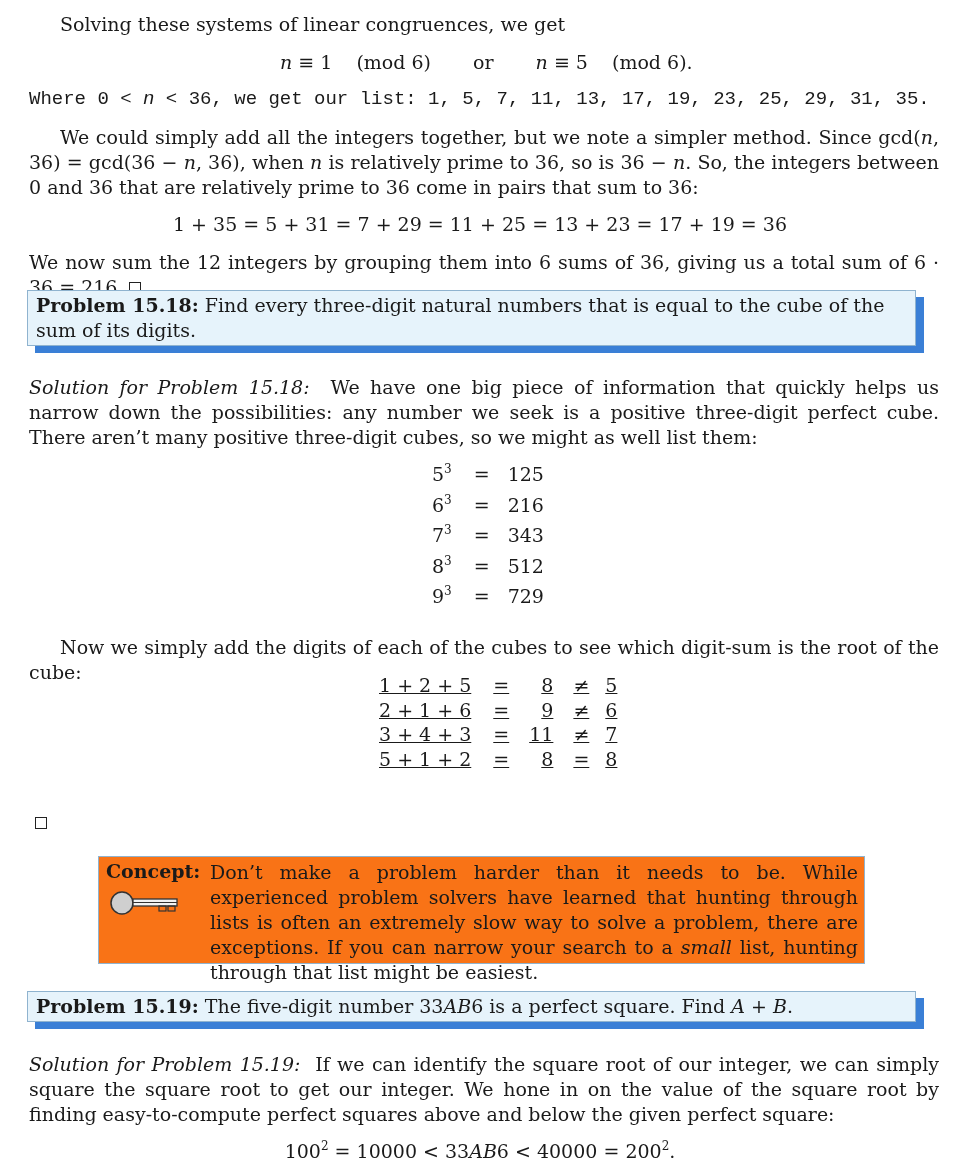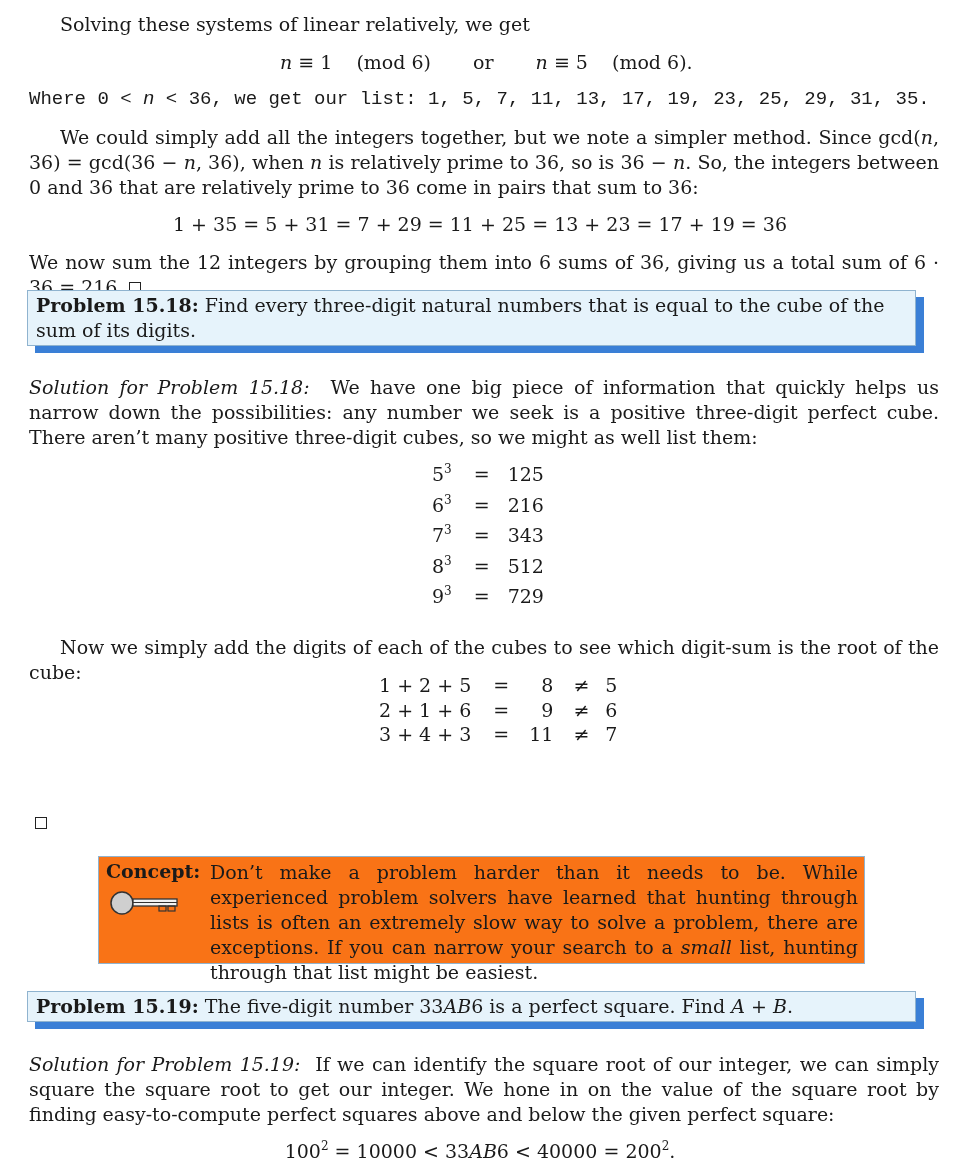--- a/index.html
+++ b/index.html
@@ -28,21 +28,21 @@
     .concept .key { position: absolute; left: 10px; top: 33px; }
     table.eq { position: absolute; border-collapse: collapse; }
     table.eq td { padding: 0; line-height: 30.5px; height: 30.5px; }
     table.eq2 td { line-height: 24.5px; height: 24.5px; }
     sup { font-size: 12px; vertical-align: 8px; line-height: 0; }
     .r { text-align: right; }
   </style>
 </head>
 <body>
 
-<div class="p indent" style="top:12px;">Solving these systems of linear relatively, we get</div>
+<div class="p indent" style="top:12px;">Solving these systems of linear congruences, we get</div>
 
 <div style="position:absolute; top:50px; left:280px; line-height:25px;">
   <span class="it">n</span><span> ≡ 1</span>
   <span style="margin-left:18px;">(mod 6)</span>
   <span style="margin-left:36px;">or</span>
   <span style="margin-left:36px;" class="it">n</span><span> ≡ 5</span>
   <span style="margin-left:18px;">(mod 6).</span>
 </div>
 
 <div class="p" style="top:87px;font-family:Liberation Mono, monospace;"><span>Where 0 &lt; </span><span class="it">n</span><span> &lt; 36, we get our list: 1, 5, 7, 11, 13, 17, 19, 23, 25, 29, 31, 35.</span></div>
@@ -85,21 +85,21 @@
       <tr>
         <td><span>9</span><sup>3</sup></td>
         <td style="padding:0 18px 0 22px">=</td>
         <td>729</td>
       </tr>
     </tbody>
 </table>
 
 <div class="p indent" style="top:635px;">Now we simply add the digits of each of the cubes to see which digit-sum is the root of the cube:</div>
 
-<table class="eq eq2" style="left:379px; top:673px;">
+<table class="eq eq2" style="left:379px; top:673px;text-decoration:underline;">
   <tbody id="sums-body">
       <tr>
         <td>1 + 2 + 5</td>
         <td style="padding:0 20px 0 22px">=</td>
         <td class="r" style="width:24px">8</td>
         <td style="padding:0 16px 0 20px">≠</td>
         <td>5</td>
       </tr>
       <tr>
         <td>2 + 1 + 6</td>
@@ -107,20 +107,27 @@
         <td class="r" style="width:24px">9</td>
         <td style="padding:0 16px 0 20px">≠</td>
         <td>6</td>
       </tr>
       <tr>
         <td>3 + 4 + 3</td>
         <td style="padding:0 20px 0 22px">=</td>
         <td class="r" style="width:24px">11</td>
         <td style="padding:0 16px 0 20px">≠</td>
         <td>7</td>
+      </tr>
+      <tr>
+        <td>5 + 1 + 2</td>
+        <td style="padding:0 20px 0 22px">=</td>
+        <td class="r" style="width:24px">8</td>
+        <td style="padding:0 16px 0 20px">=</td>
+        <td>8</td>
       </tr>
     </tbody>
 </table>
 
 <div class="p" style="top:810px;"><span class="qed"></span></div>
 
 <div class="concept">
   <div class="lab">Concept:</div>
   <div class="key">
     <svg width="72" height="26" viewBox="0 0 72 26">

